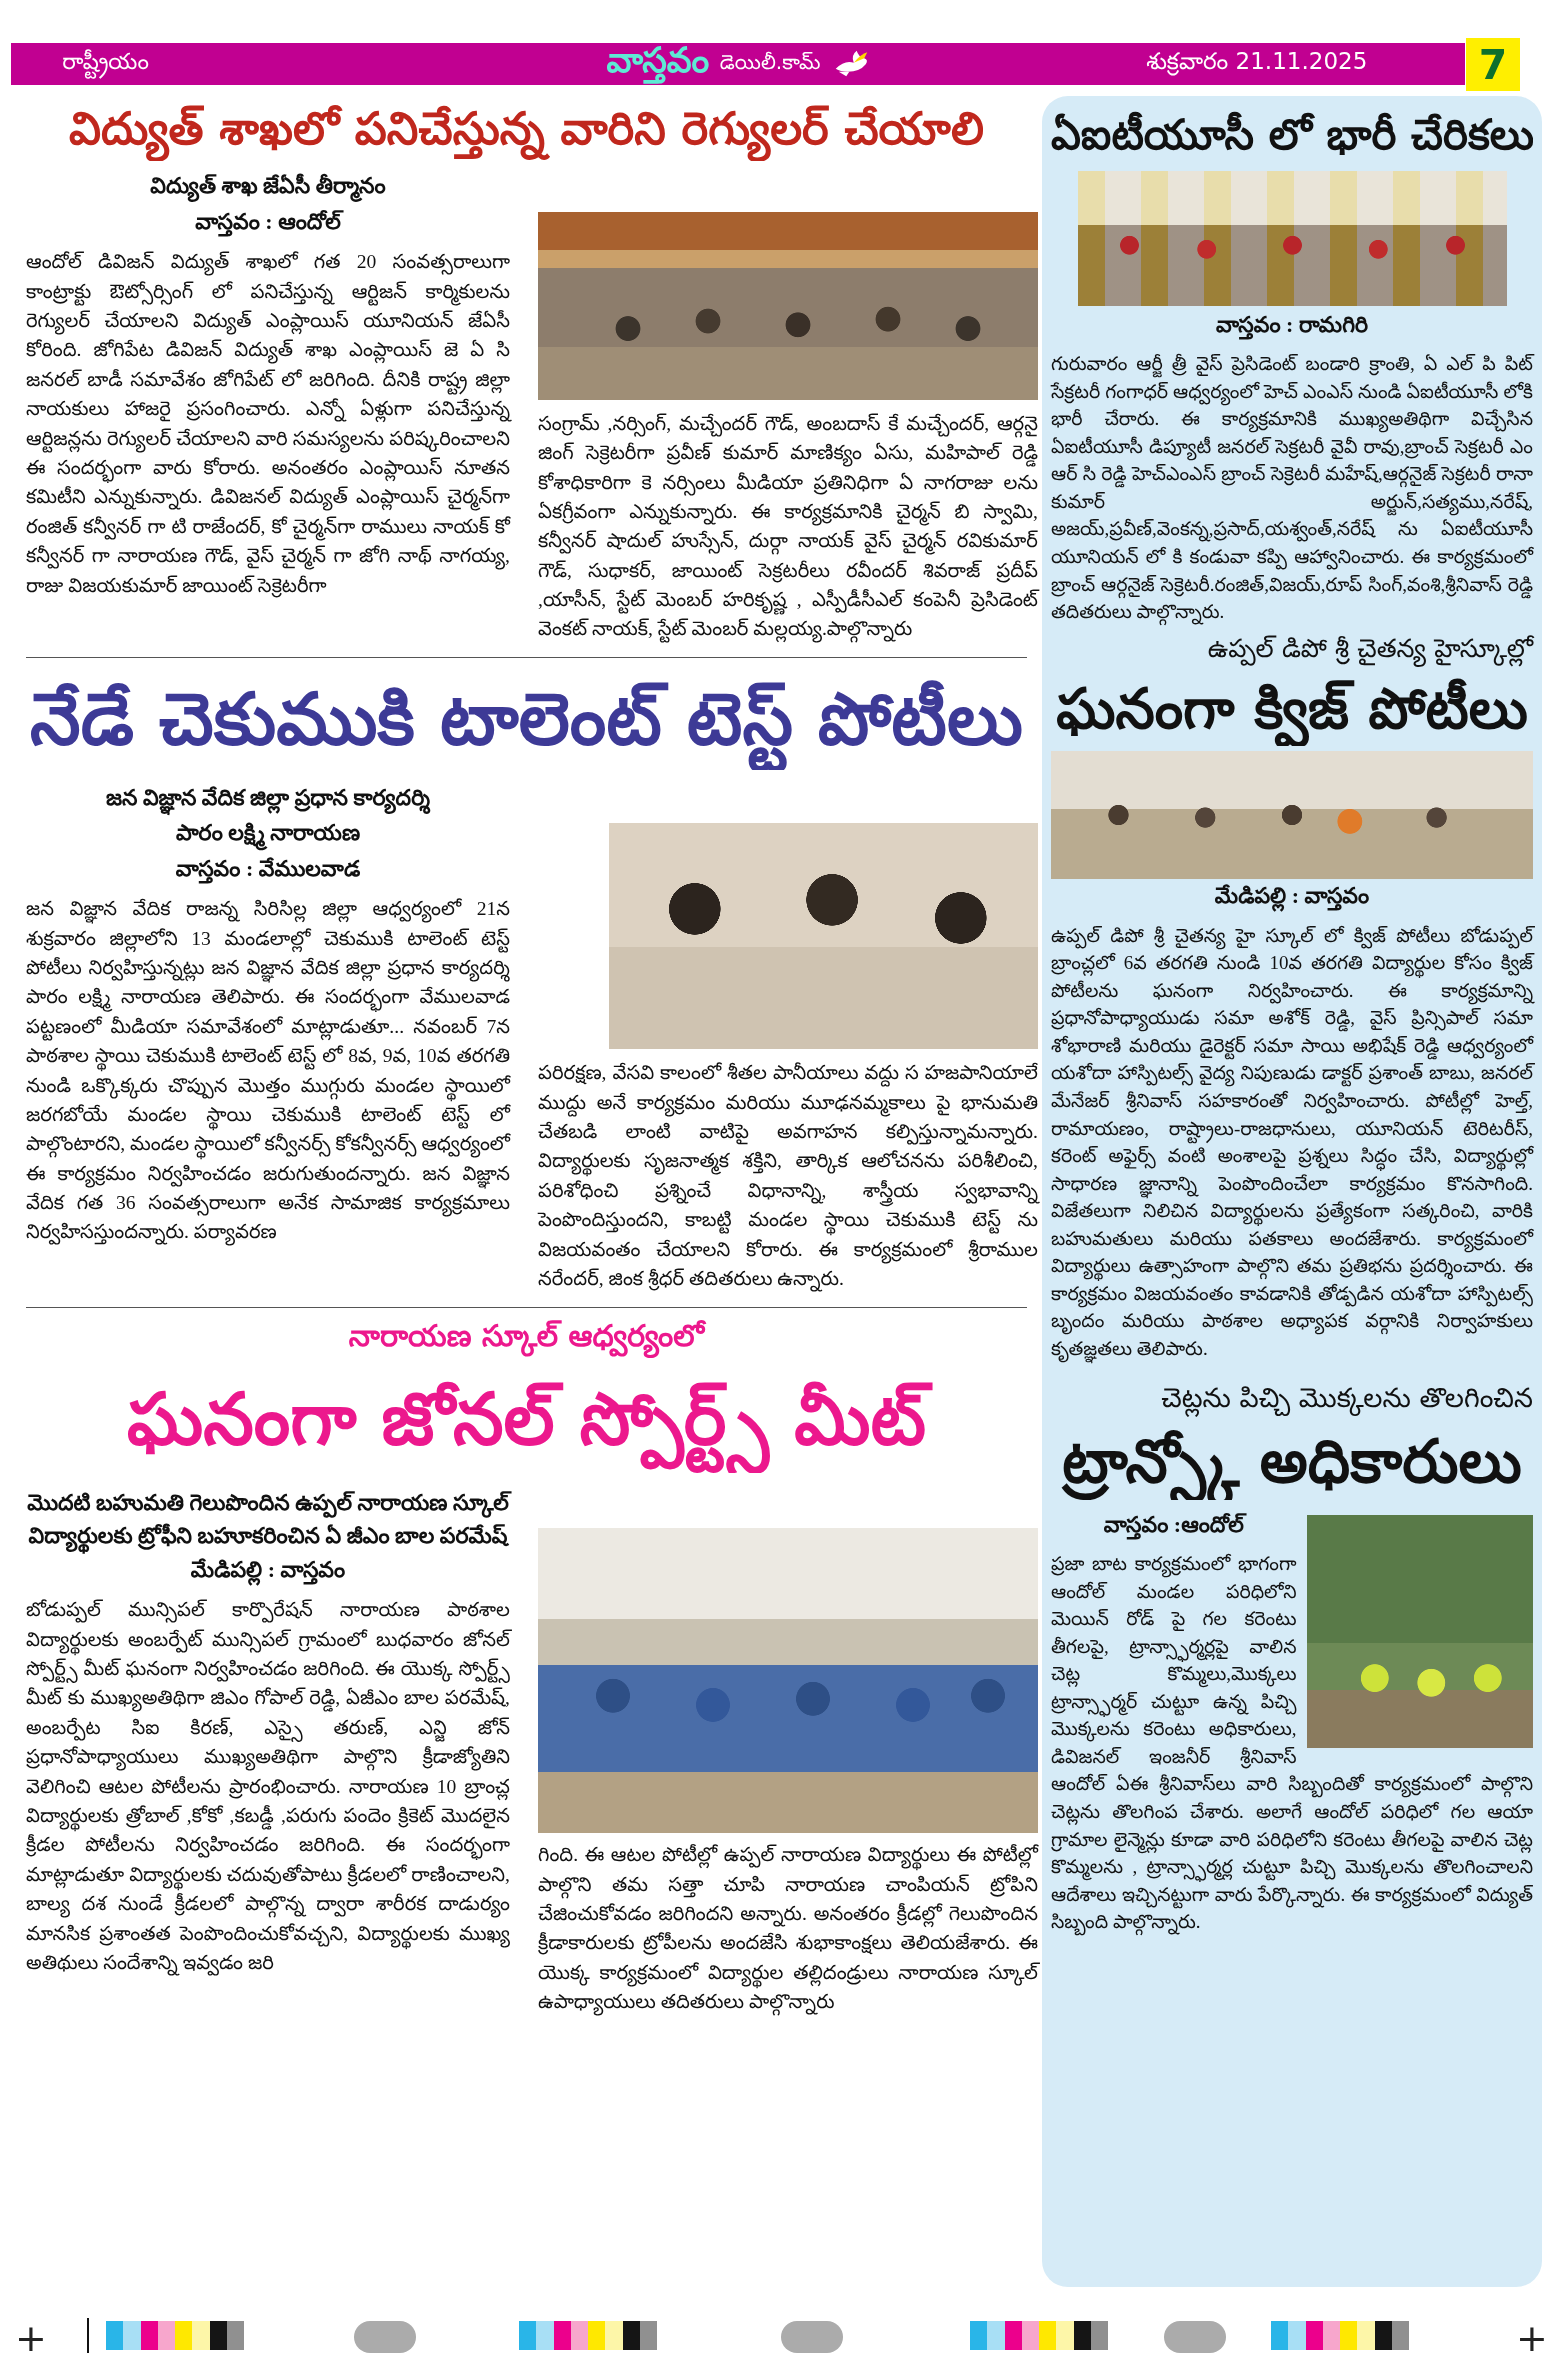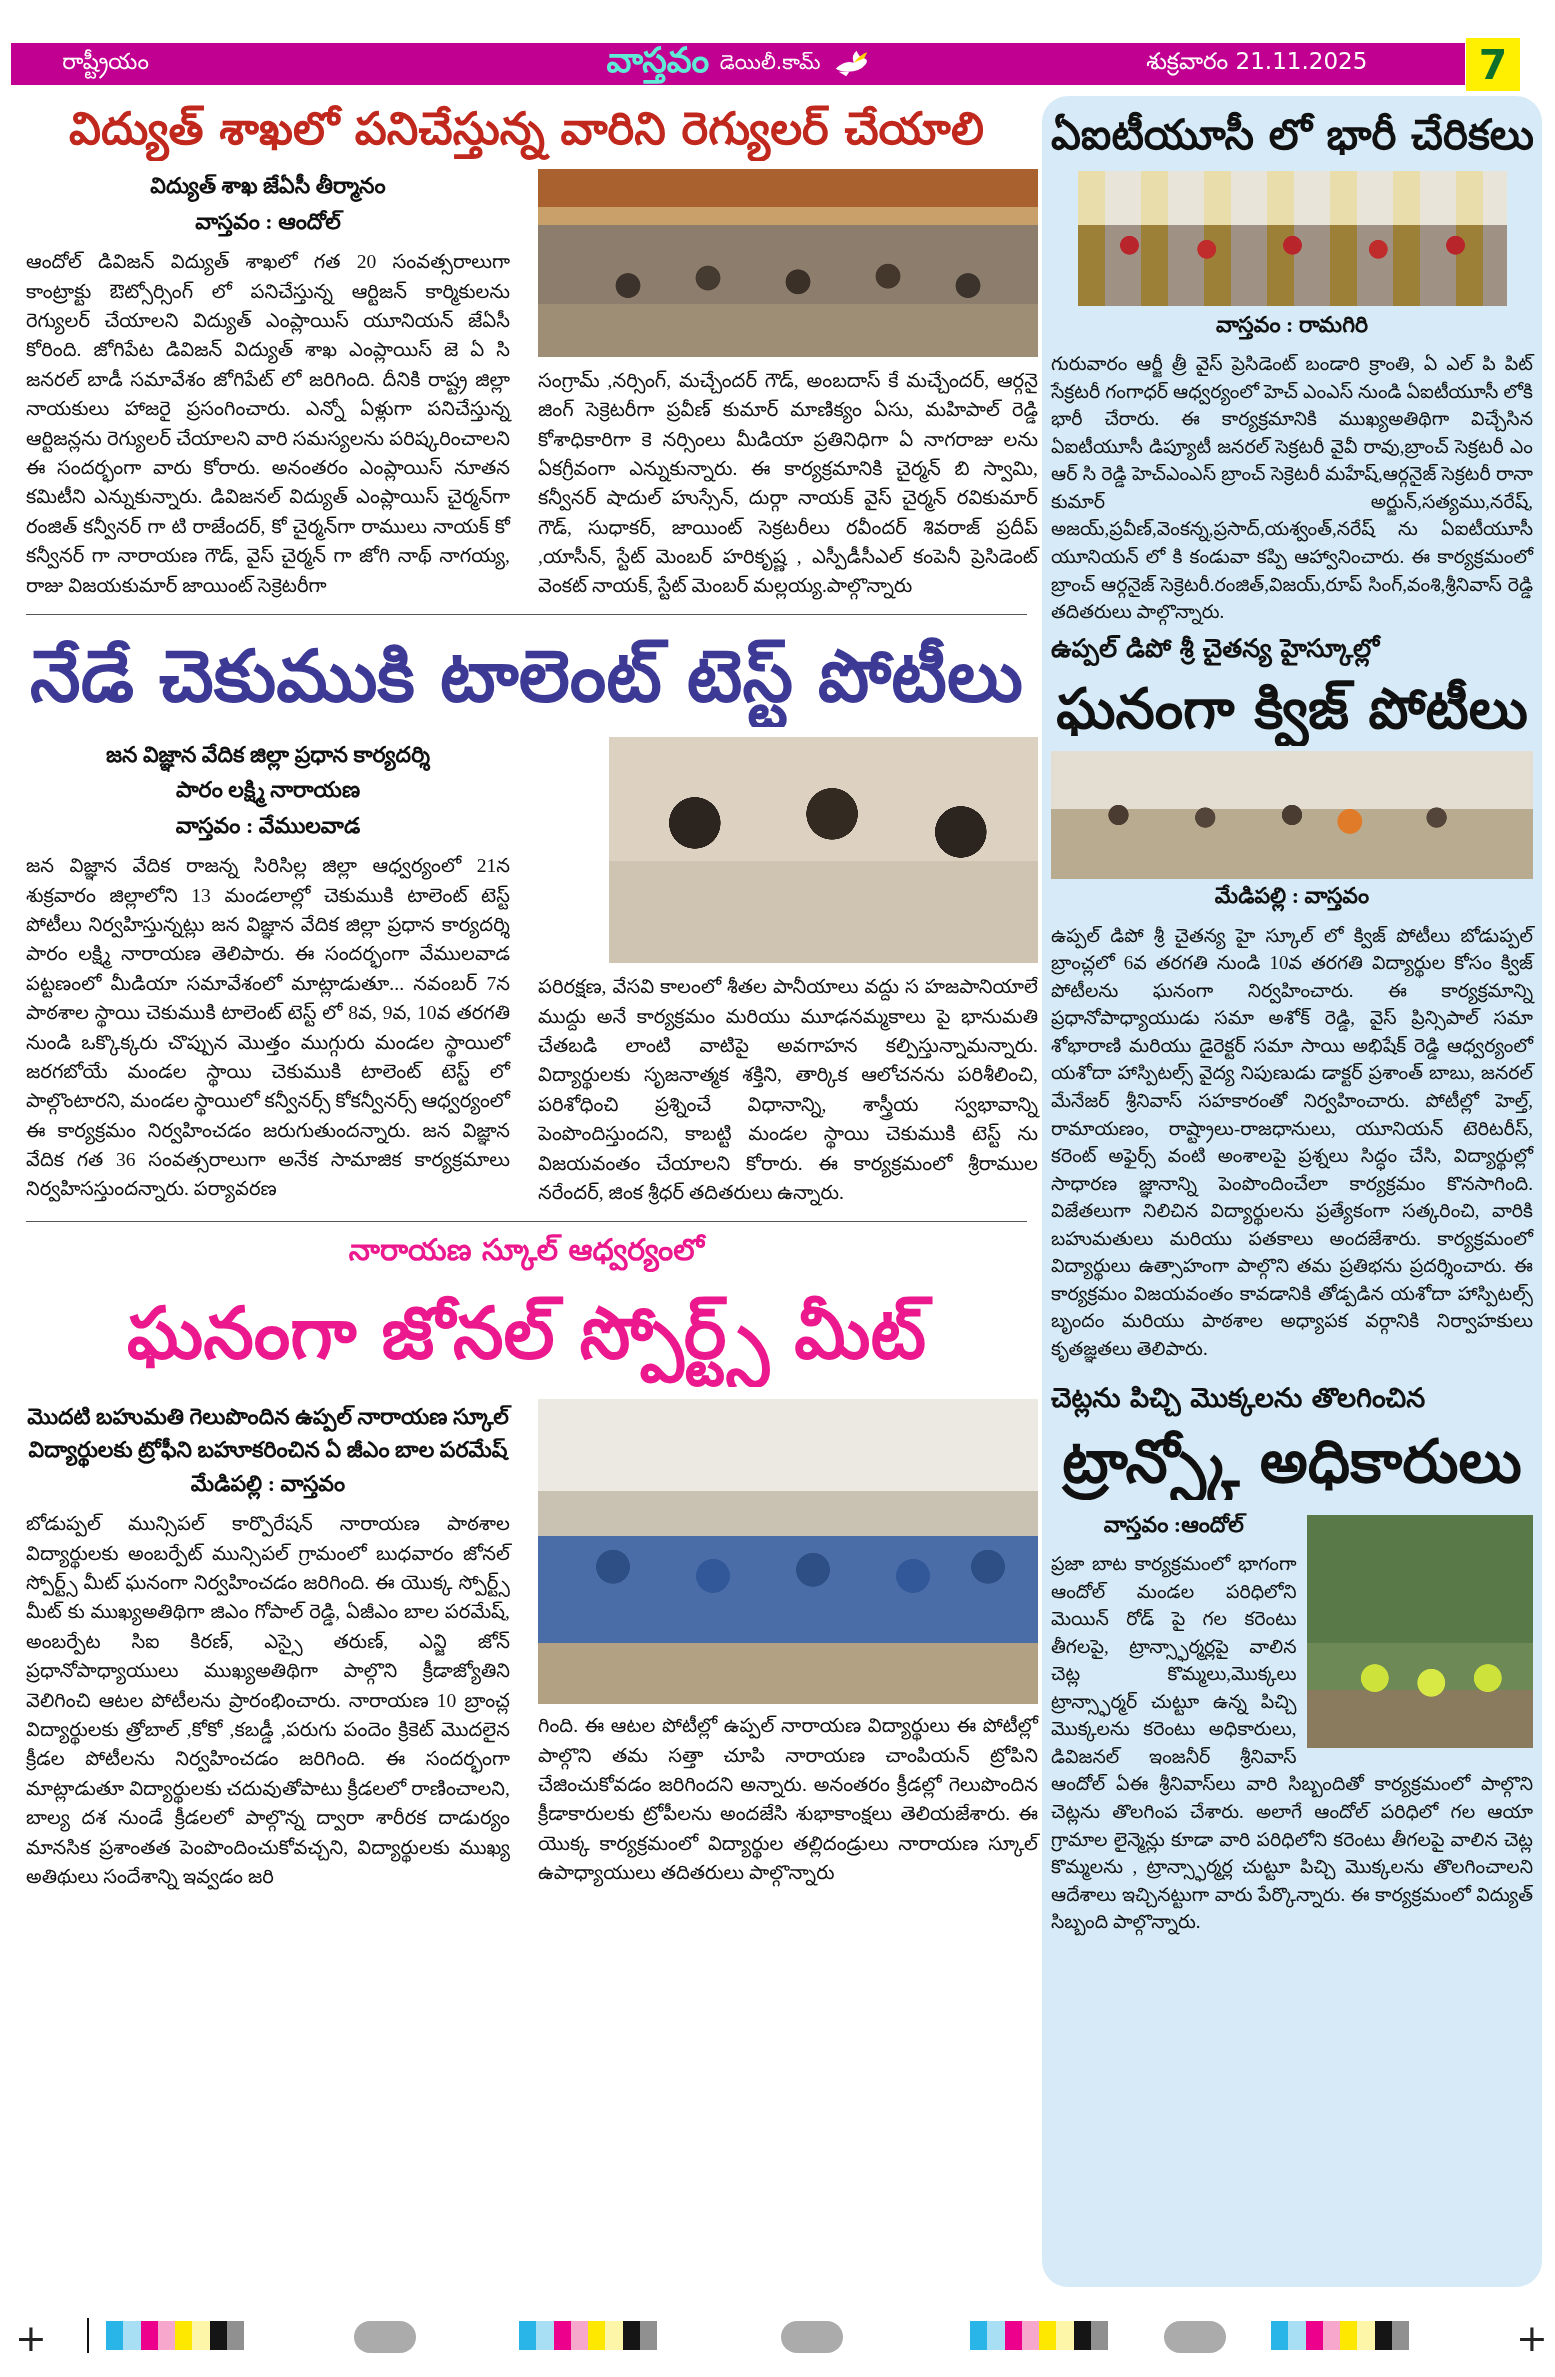--- a/index.html
+++ b/index.html
@@ -16,21 +16,21 @@
   .m-suffix{color:#ffffff;font-size:20.3px;font-family:"DejaVu Sans",sans-serif;}
   .m-date{margin-left:auto;margin-right:98px;font-size:23px;font-family:"DejaVu Sans",sans-serif;}
   .page-box{position:absolute;left:1466px;top:38px;width:54px;height:53px;
             display:flex;align-items:center;justify-content:center;
             font-size:41px;font-weight:bold;font-family:"DejaVu Sans",sans-serif;}
 
   
   .left-area{position:absolute;left:26px;top:96px;width:1001px;}
   .cols{display:flex;gap:28px;}
   .col1{width:484px;flex:0 0 auto;}
-  .col2{width:500px;flex:0 0 auto;}
+  .col2{width:500px;flex:0 0 auto;margin-top:43px;}
   h1,h2{margin:0;font-family:"DejaVu Sans",sans-serif;font-weight:bold;
         text-align:center;white-space:nowrap;overflow:hidden;}
   .h-a1{font-size:45px;line-height:1.45;margin-bottom:7.5px;}
   .h-a2{font-size:72px;line-height:1.4;margin:3px 0 10.5px;}
   .kicker{font-size:30px;font-weight:bold;text-align:center;
           font-family:"DejaVu Sans",sans-serif;margin:4.5px 0;}
   .h-a3{font-size:72px;line-height:1.5;margin:4.5px 0 12px;}
   .byline,.kline{font-size:22px;font-weight:bold;text-align:center;margin:4.5px 0;
           font-family:"Liberation Serif",serif;}
   p.body{font-size:19.6px;line-height:1.5;text-align:justify;margin:7.5px 0 0;}
@@ -83,21 +83,21 @@
     background:
       radial-gradient(circle at 30% 70%, #cde23a 0 13.5px, transparent 14.3px),
       radial-gradient(circle at 55% 72%, #d8e844 0 13.5px, transparent 14.3px),
       radial-gradient(circle at 80% 70%, #cde23a 0 13.5px, transparent 14.3px),
       linear-gradient(#597a48 0 55%, #6d8a56 55% 75%, #8a7b5e 75% 100%);}
 
   
   .right-rail{position:absolute;left:1042px;top:96px;width:500px;height:2191px;
               background:#d6ebf7;box-sizing:border-box;padding:10.5px 9px;overflow:hidden;}
   .h-r1{font-size:42px;line-height:1.35;}
-  .rk{font-size:25.6px;font-weight:bold;text-align:left;
+  .rk{font-size:25.6px;font-weight:normal;text-align:right;
       font-family:"DejaVu Sans",sans-serif;margin:7.5px 0 1.5px;}
   .h-r2{font-size:56px;line-height:1.35;}
   .rk3{font-size:27px;margin-top:19.6px;}
   .h-r3{font-size:60px;line-height:1.3;}
   .right-rail p.body{font-size:19px;line-height:1.45;}
   .r3-byline{font-size:22px;font-weight:bold;text-align:center;width:248px;margin:12px 0 3px;}
 
   
   .reg-strip{position:absolute;left:0;top:2316px;width:1555px;height:45px;}
   .cross{position:absolute;top:0px;font-size:38px;color:#222;font-family:"DejaVu Sans",sans-serif;}

